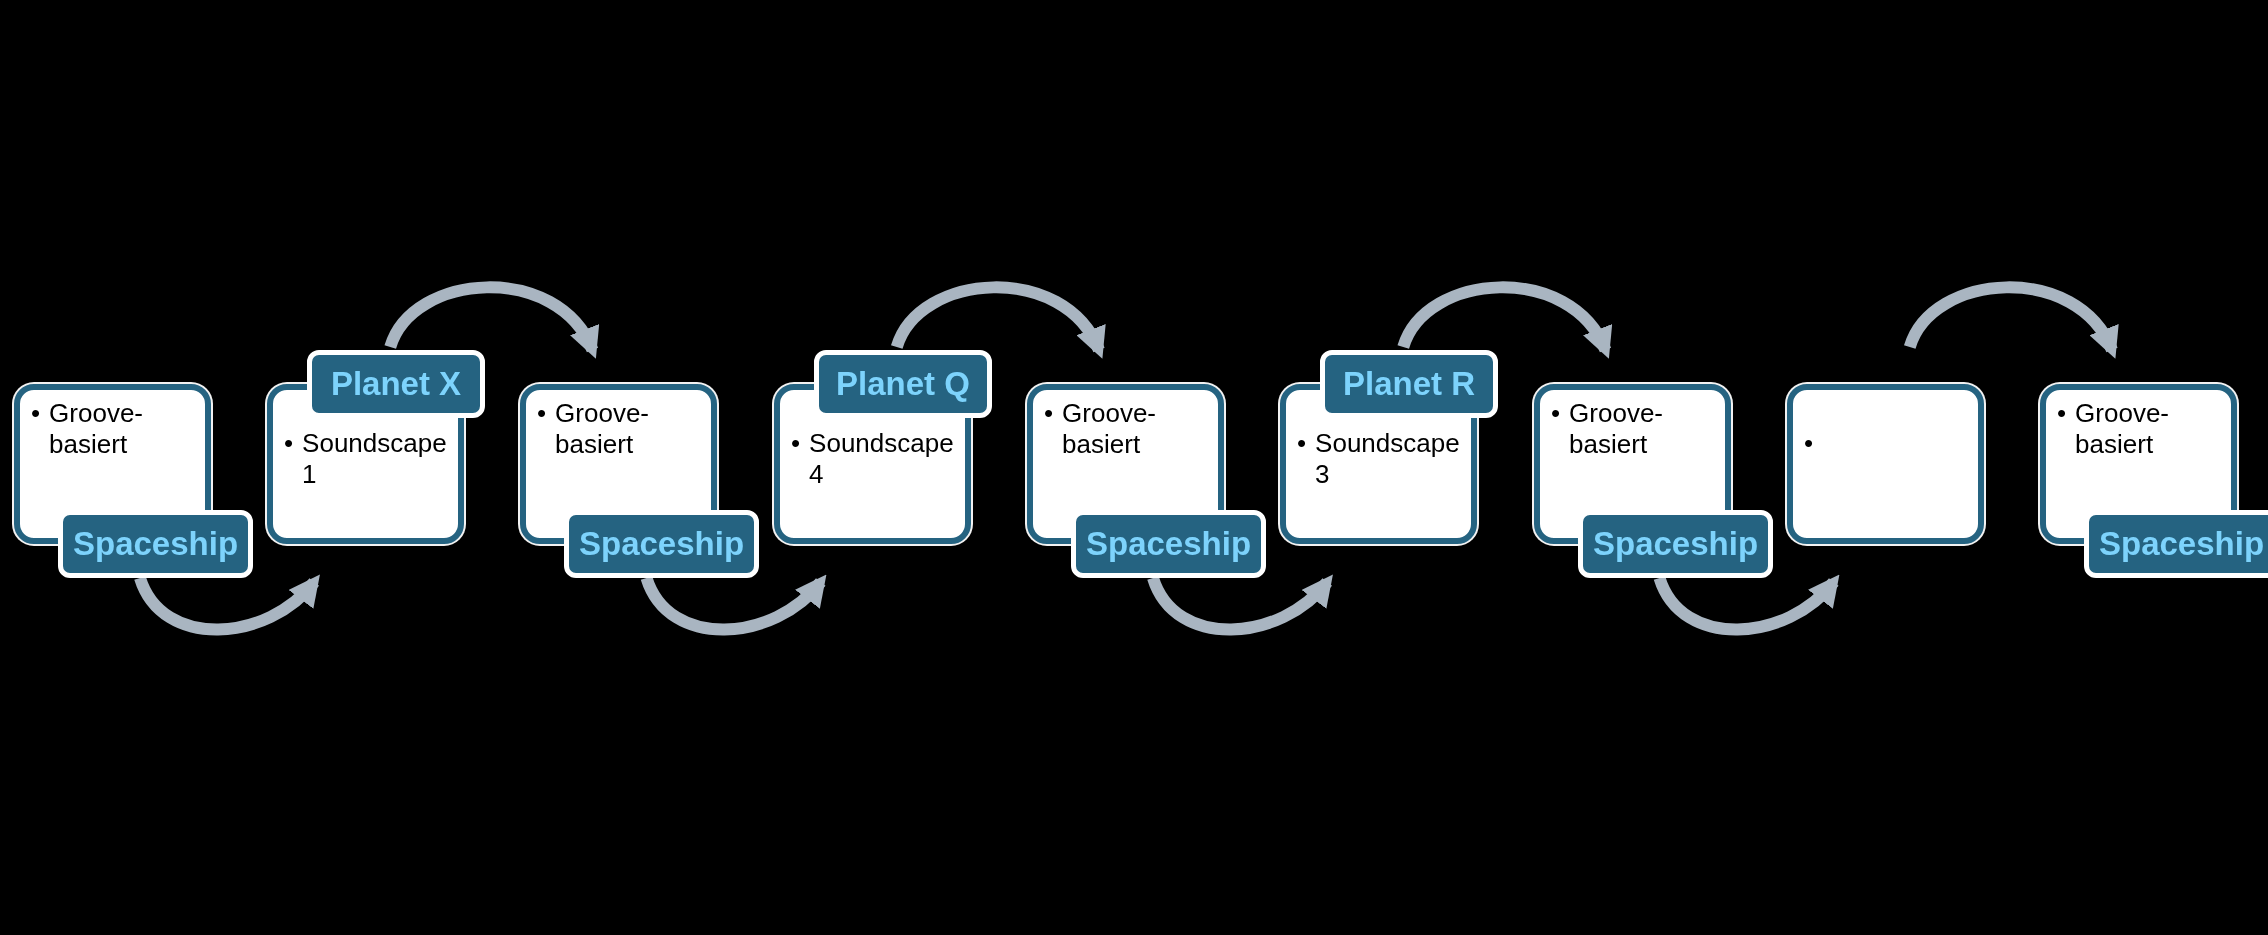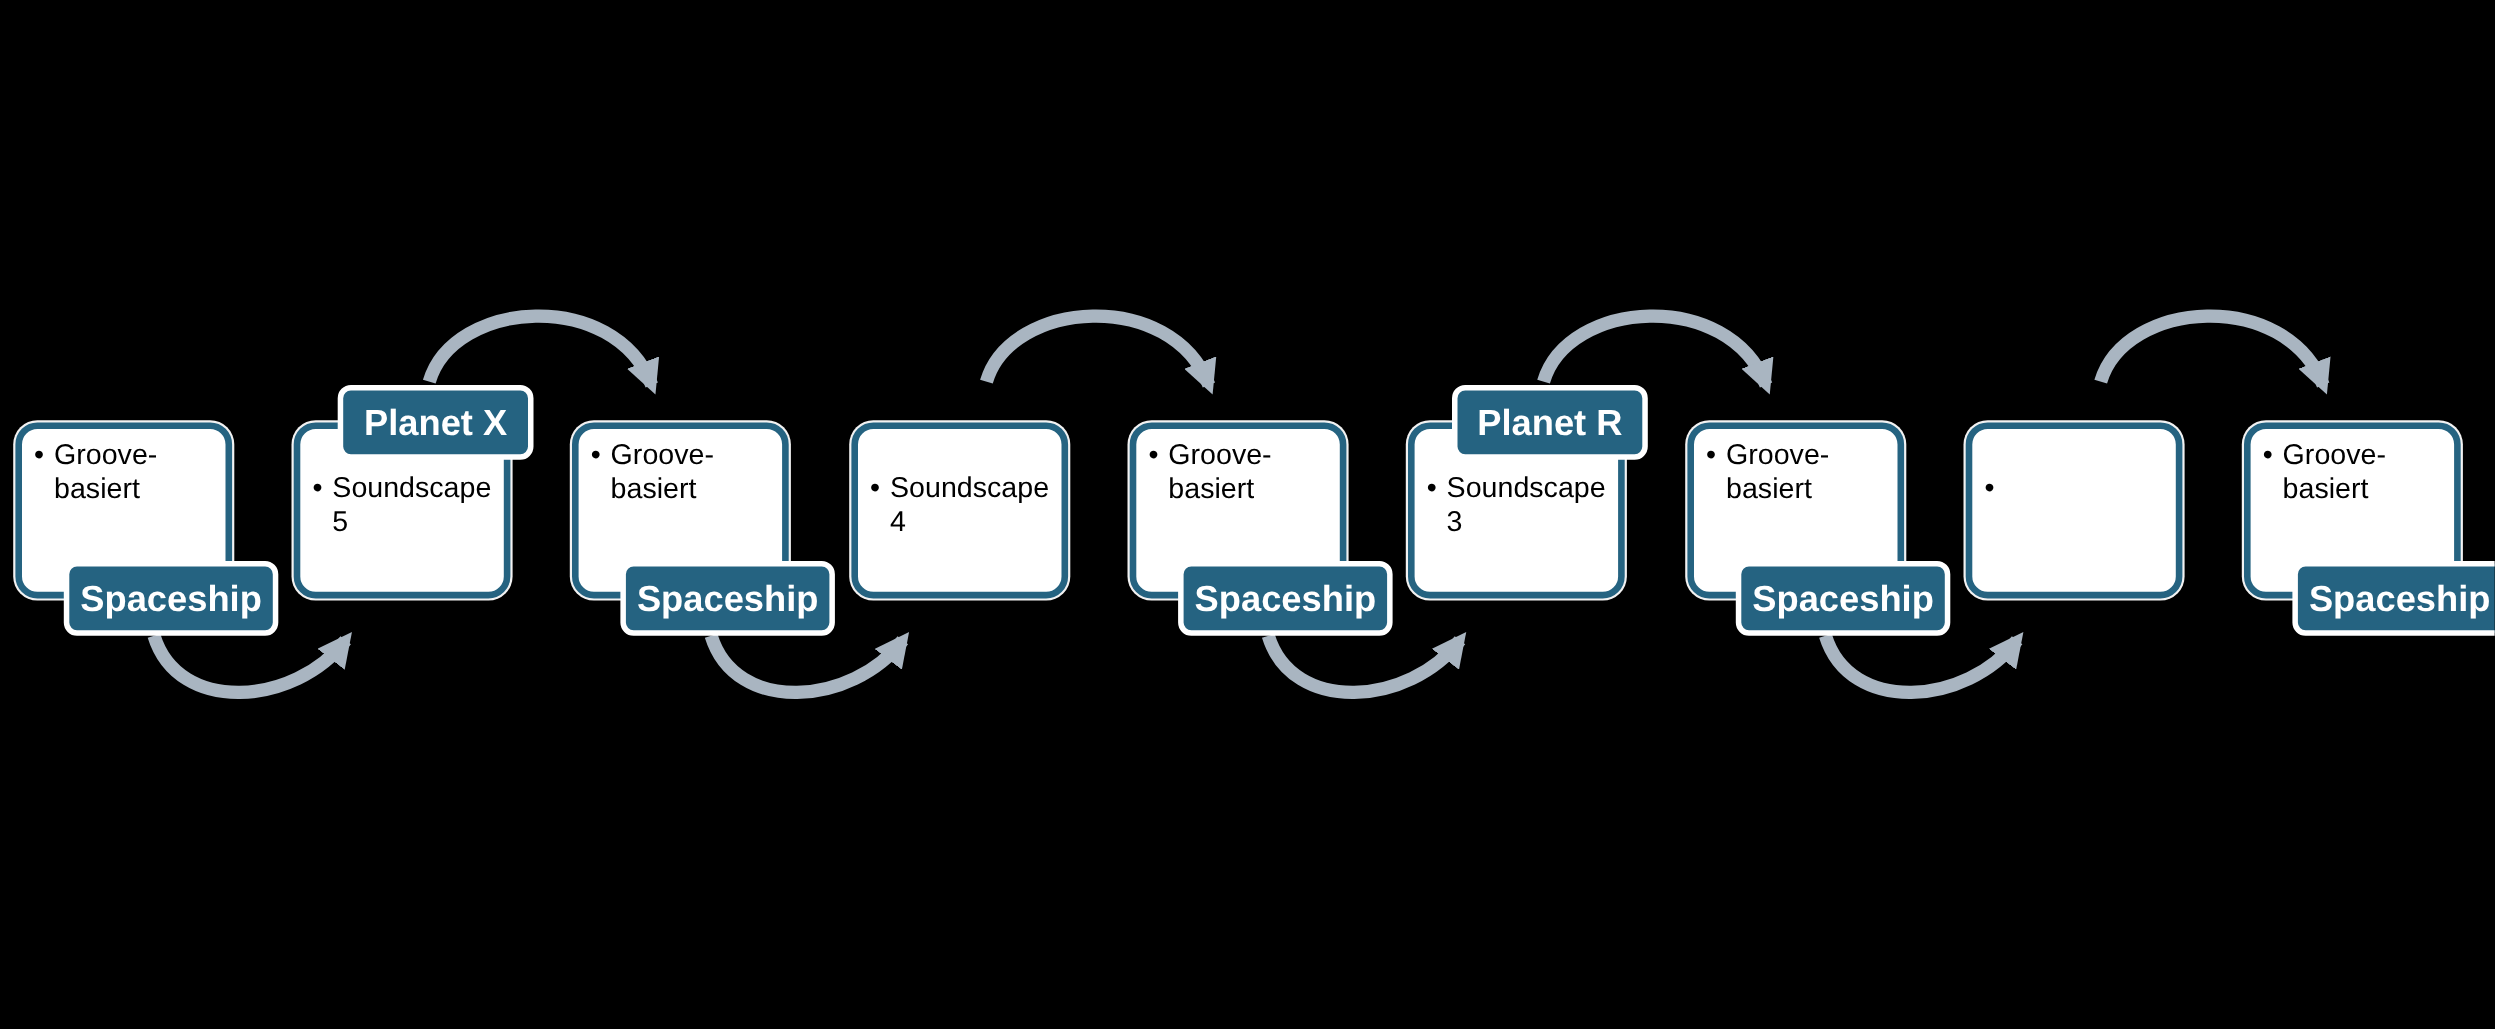--- a/index.html
+++ b/index.html
@@ -42,21 +42,21 @@
     line-height: 1.18;
     color: #000000;
   }
   .node.planet .card-content { padding-top: 38px; }
   .bullet-dot { flex: 0 0 auto; }
   .bullet-text { flex: 1 1 auto; min-width: 0; }
   .tag {
     position: absolute;
     height: 58px;
     background: var(--teal);
-    color: #ffffff;
+    color: #7dd3fc;
     border: 5px solid #ffffff;
     border-radius: 12px;
     display: flex;
     align-items: center;
     justify-content: center;
     padding: 0 10px;
     font-size: 33px;
     font-weight: 600;
     white-space: nowrap;
     min-width: 148px;
@@ -95,21 +95,21 @@
         <span class="bullet-text">Groove-basiert</span>
       </div>
     </div>
     <div class="tag">Spaceship</div>
   </div>
 
   <div class="node planet" style="left:267px">
     <div class="card">
       <div class="card-content">
         <span class="bullet-dot">•</span>
-        <span class="bullet-text">Soundscape 5</span>
+        <span class="bullet-text">Soundscape 1</span>
       </div>
     </div>
     <div class="tag">Planet X</div>
   </div>
 
   <div class="node spaceship" style="left:520px">
     <div class="card">
       <div class="card-content">
         <span class="bullet-dot">•</span>
         <span class="bullet-text">Groove-basiert</span>
@@ -118,20 +118,21 @@
     <div class="tag">Spaceship</div>
   </div>
 
   <div class="node planet" style="left:774px">
     <div class="card">
       <div class="card-content">
         <span class="bullet-dot">•</span>
         <span class="bullet-text">Soundscape 4</span>
       </div>
     </div>
+    <div class="tag">Planet Q</div>
   </div>
 
   <div class="node spaceship" style="left:1027px">
     <div class="card">
       <div class="card-content">
         <span class="bullet-dot">•</span>
         <span class="bullet-text">Groove-basiert</span>
       </div>
     </div>
     <div class="tag">Spaceship</div>

